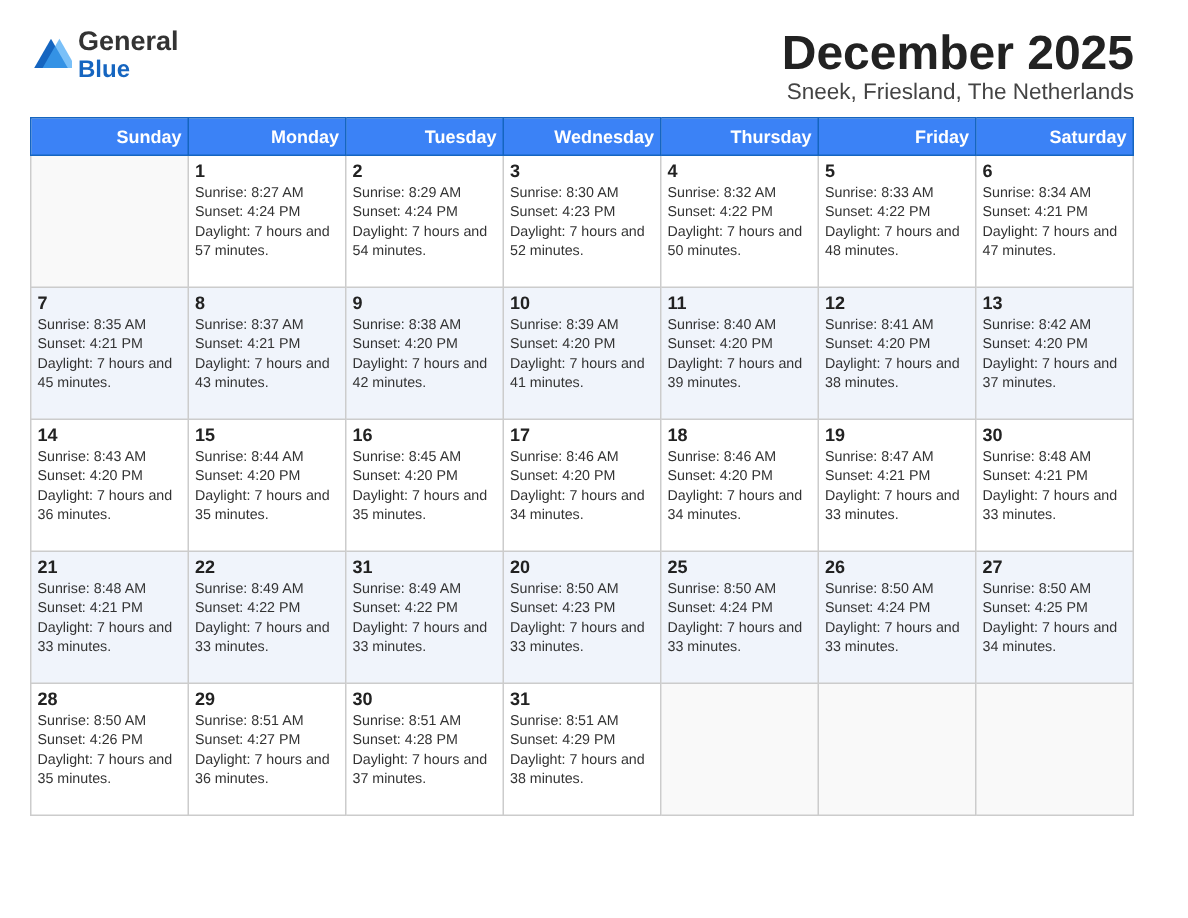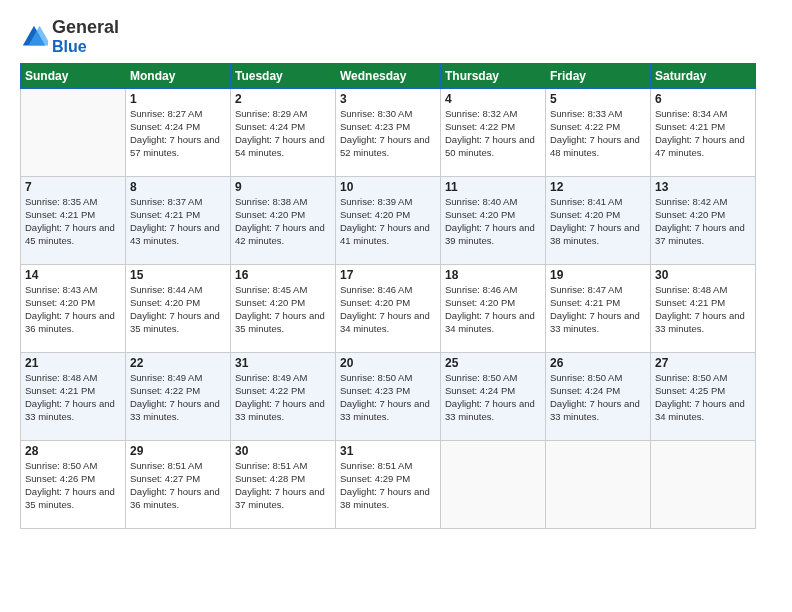--- a/index.html
+++ b/index.html
@@ -57,26 +57,26 @@
     .location {
       font-size: 15px;
       color: #444;
     }
     .calendar {
       width: 100%;
       border-collapse: collapse;
       table-layout: fixed;
     }
     .calendar th {
-      background: #15803d;
+      background: #3b82f6;
       color: #fff;
       font-size: 12px;
       font-weight: bold;
       padding: 5px 4px;
-      text-align: left;
+      text-align: right;
       border: 1px solid #1565c0;
     }
     .calendar td {
       border: 1px solid #ccc;
       vertical-align: top;
       padding: 3px 4px;
       height: 88px;
       font-size: 10px;
       color: #333;
       background: #fff;
@@ -108,20 +108,24 @@
     <div class="logo">
       <svg class="logo-icon" viewBox="0 0 40 40">
         <polygon points="20,4 36,32 4,32" fill="#1565c0"></polygon>
         <polygon points="28,4 44,32 12,32" fill="#42a5f5" opacity="0.7"></polygon>
       </svg>
       <div class="logo-text">
         <span class="logo-general">General</span>
         <span class="logo-blue">Blue</span>
       </div>
     </div>
+    <div class="title-block">
+      <div class="month-title">December 2025</div>
+      <div class="location">Sneek, Friesland, The Netherlands</div>
+    </div>
   </div>
 
   <table class="calendar">
     <thead>
       <tr>
       <th>Sunday</th>
           <th>Monday</th>
           <th>Tuesday</th>
           <th>Wednesday</th>
           <th>Thursday</th>

